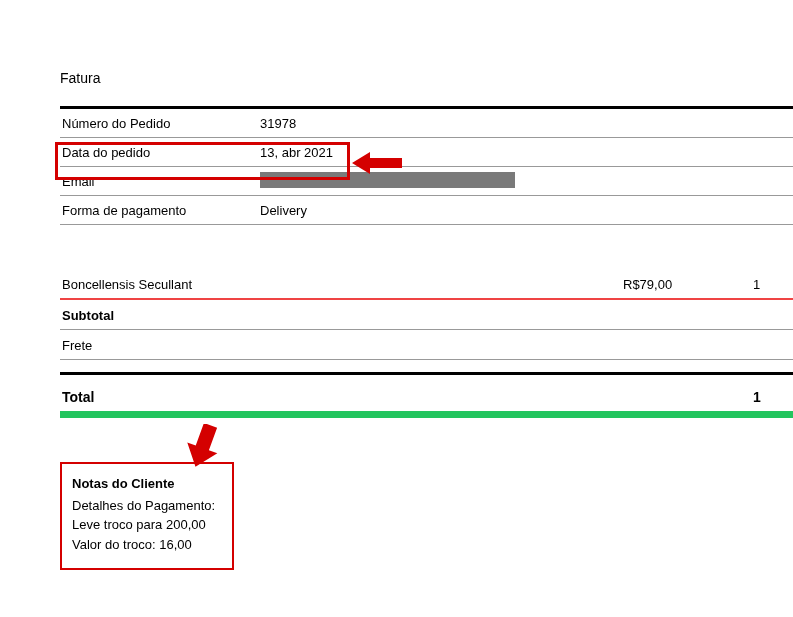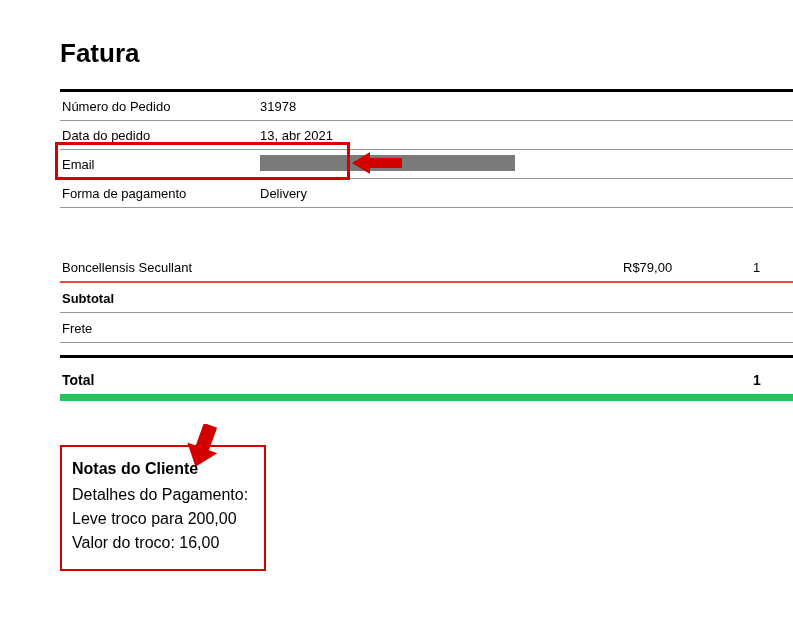--- a/index.html
+++ b/index.html
@@ -9,23 +9,24 @@
       color: #000;
       width: 793px;
       height: 617px;
       overflow: hidden;
     }
     .page {
       padding: 38px 0 0 60px;
       width: 100%;
     }
     .title {
-      font-size: 26px;
-      font-weight: bold;
+      font-size: 14px;
+      font-weight: normal;
       margin-bottom: 20px;
+      margin-top: 32px;
     }
     .thick-rule {
       border-top: 3px solid #000;
       width: 733px;
     }
     .info-row {
       display: flex;
       align-items: center;
       height: 29px;
       border-bottom: 1px solid #999;
@@ -94,23 +95,23 @@
       border-top: 3px solid #000;
       border-bottom: 7px solid #22c55e;
       display: flex;
       font-size: 14px;
       font-weight: bold;
       padding: 14px 0 6px 2px;
     }
     .notes-box {
       margin-top: 44px;
       border: 2px solid #d40000;
-      width: 206px;
+      width: 174px;
       padding: 10px 12px 14px 10px;
-      font-size: 16px;
+      font-size: 13px;
       line-height: 1.5;
       position: relative;
     }
     .notes-title {
       font-weight: bold;
       margin-bottom: 2px;
     }
     .container { position: relative; }
   </style>
 </head>

